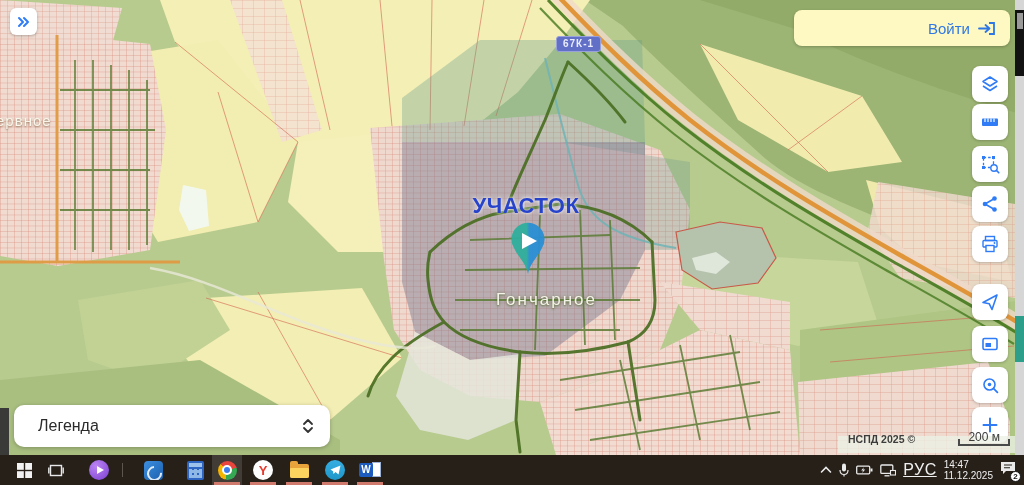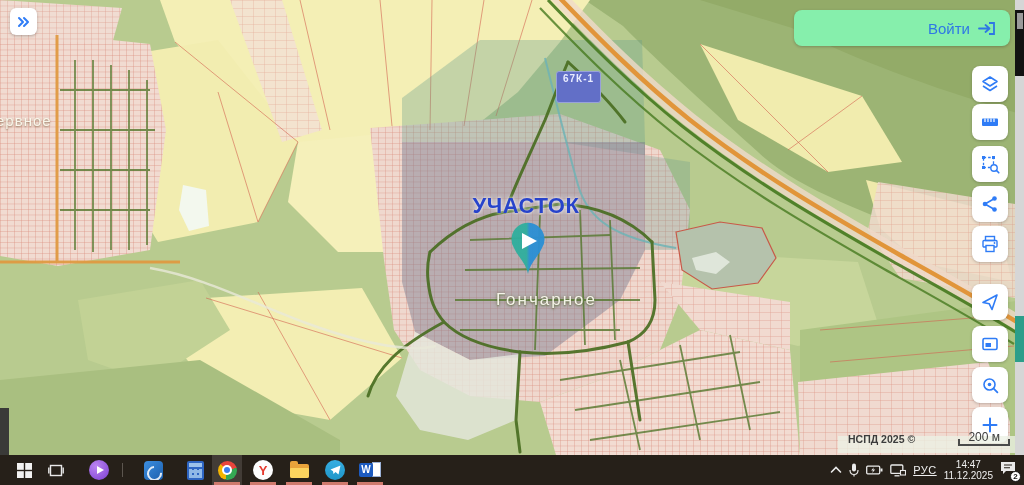--- a/index.html
+++ b/index.html
@@ -11,33 +11,33 @@
   .map-svg { position:absolute; left:0; top:0; width:1024px; height:455px; display:block; }
 
   
   .plot-label { position:absolute; left:466px; top:193px; width:120px; text-align:center;
     font-size:22px; font-weight:bold; color:#2743cb; letter-spacing:.5px;
     text-shadow:0 0 3px rgba(255,255,255,.85), 0 0 6px rgba(255,255,255,.6); }
   .settlement-label { position:absolute; left:496px; top:290px; font-size:17px; color:#fbfbef;
     letter-spacing:2px; opacity:.92; text-shadow:0 1px 2px rgba(90,110,60,.95), 0 0 4px rgba(90,110,60,.7); }
   .partial-label { position:absolute; left:-4px; top:112px; font-size:15px; color:#fbfbef;
     letter-spacing:1px; opacity:.9; text-shadow:0 1px 2px rgba(120,90,60,.9); }
-  .road-badge { position:absolute; left:556px; top:36px; padding:1px 6px 18px; background:#626fc7;
-    border:1.5px solid #98a1da; border-radius:3px; color:#e9ecff; font-size:10px; font-weight:bold; letter-spacing:1px;margin-top:35px; }
+  .road-badge { position:absolute; left:556px; top:36px; padding:1px 6px 2px; background:#626fc7;
+    border:1.5px solid #98a1da; border-radius:3px; color:#e9ecff; font-size:10px; font-weight:bold; letter-spacing:1px; }
 
   
   .map-pin { position:absolute; left:506px; top:222px; width:44px; height:54px; }
 
   
   .btn-expand { position:absolute; left:10px; top:8px; width:27px; height:27px; background:#fff;
     border-radius:6px; display:flex; align-items:center; justify-content:center;
     box-shadow:0 1px 3px rgba(0,0,0,.25); cursor:pointer; }
 
   
-  .login-panel { position:absolute; right:14px; top:10px; width:216px; height:36px; background:#86efac;
+  .login-panel { position:absolute; right:14px; top:10px; width:216px; height:36px; background:#fef9c3;
     border-radius:8px; display:flex; align-items:center; justify-content:flex-end; gap:8px;
     padding:0 14px; box-shadow:0 1px 3px rgba(0,0,0,.22); cursor:pointer; }
   .login-label { color:#2e77e5; font-size:15px; }
 
   
   .tool-btn { position:absolute; right:16px; width:36px; height:36px; background:#fff; border-radius:8px;
     display:flex; align-items:center; justify-content:center; box-shadow:0 1px 3px rgba(0,0,0,.22); cursor:pointer; }
 
   
   .legend-panel { position:absolute; left:14px; top:405px; width:316px; height:42px; background:#fff;
@@ -90,22 +90,22 @@
   .mailapp::before { content:""; position:absolute; left:3px; top:5px; width:11px; height:11px; border-radius:50%;
     border:2.5px solid rgba(255,255,255,.85); border-top-color:transparent; transform:rotate(40deg); }
   .calc { width:17px; height:19px; border-radius:2px; background:#2e65c2; position:relative; overflow:hidden; }
   .calc::before { content:""; position:absolute; left:2px; top:2px; width:13px; height:4px; background:#9cc1ea; }
   .calc::after { content:""; position:absolute; left:2px; top:8px; width:13px; height:9px;
     background:repeating-linear-gradient(90deg,#9cc1ea 0 3px,transparent 3px 5px),
                repeating-linear-gradient(0deg,#9cc1ea 0 3px,transparent 3px 5px); opacity:.9; }
 
   
   .tray { position:absolute; right:8px; top:0; height:30px; display:flex; align-items:center; gap:7px; color:#f0f0f0; }
-  .tray-lang { font-size:11px; letter-spacing:.5px; cursor:pointer;text-decoration:underline; }
-  .tray-clock { font-size:10px; line-height:11px; text-align:center; cursor:pointer; }
+  .tray-lang { font-size:16px; letter-spacing:.5px; cursor:pointer;text-decoration:underline; }
+  .tray-clock { font-size:10px; line-height:11px; text-align:left; cursor:pointer; }
   .notif { position:relative; cursor:pointer; }
   .notif-badge { position:absolute; right:-5px; bottom:-3px; width:11px; height:11px; background:#fff;
     border:1px solid #1a1a1a; border-radius:50%; color:#111; font-size:8px; font-weight:bold;
     display:flex; align-items:center; justify-content:center; }
 </style>
 </head>
 <body>
 
 <div class="screen">
 
@@ -298,20 +298,26 @@
         <circle cx="9.5" cy="9.5" r="1.8" fill="#2f7cf6"></circle>
         <path d="M13.7 13.7 L17.4 17.4" stroke="#2f7cf6" stroke-width="1.8" stroke-linecap="round"></path>
       </svg>
     </div>
     <div class="tool-btn" style="top:407px">
       <svg width="20" height="20" viewBox="0 0 20 20">
         <path d="M10 3.5 V16.5 M3.5 10 H16.5" stroke="#2f7cf6" stroke-width="2" stroke-linecap="round"></path>
       </svg>
     </div>
 
+    <div class="legend-panel">
+      <span class="legend-label">Легенда</span>
+      <svg width="12" height="18" viewBox="0 0 12 18">
+        <path d="M2 7 L6 3 L10 7 M2 11 L6 15 L10 11" stroke="#333" stroke-width="1.8" fill="none" stroke-linecap="round" stroke-linejoin="round"></path>
+      </svg>
+    </div>
 
     <div class="attrib-band">
       <span class="copyright">НСПД 2025 ©</span>
       <span class="scalebar">200 м</span>
     </div>
 
     <div class="edge-strip"></div>
     <div class="edge-dark"></div>
     <div class="edge-thumb"></div>
     <div class="edge-green"></div>

